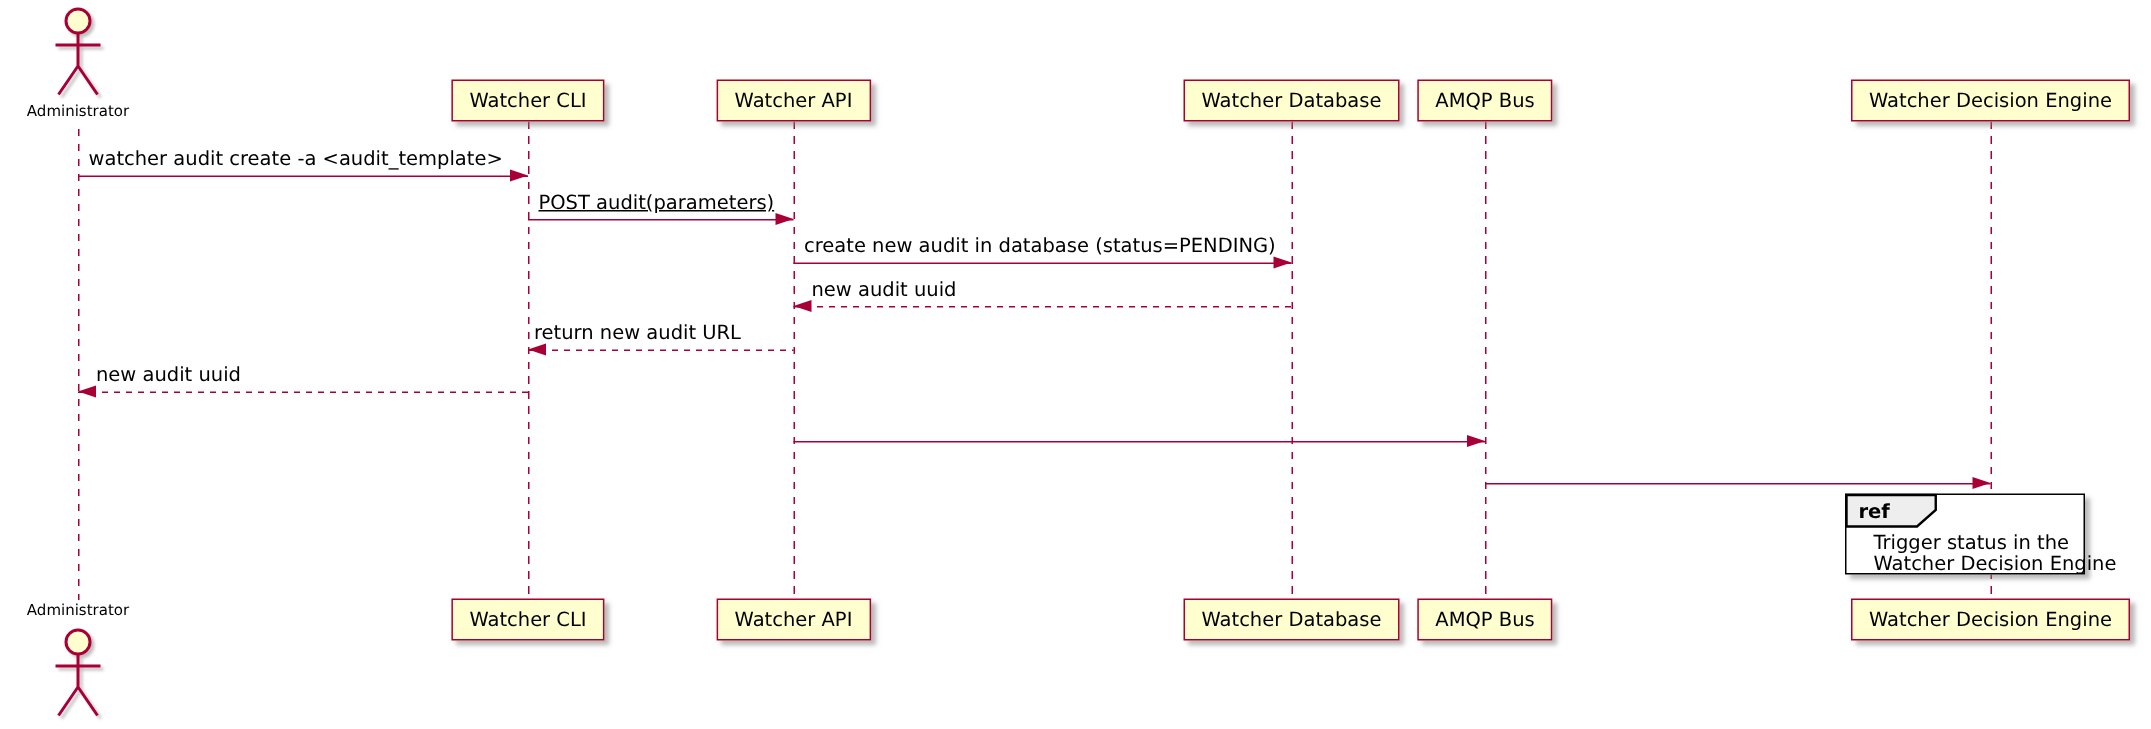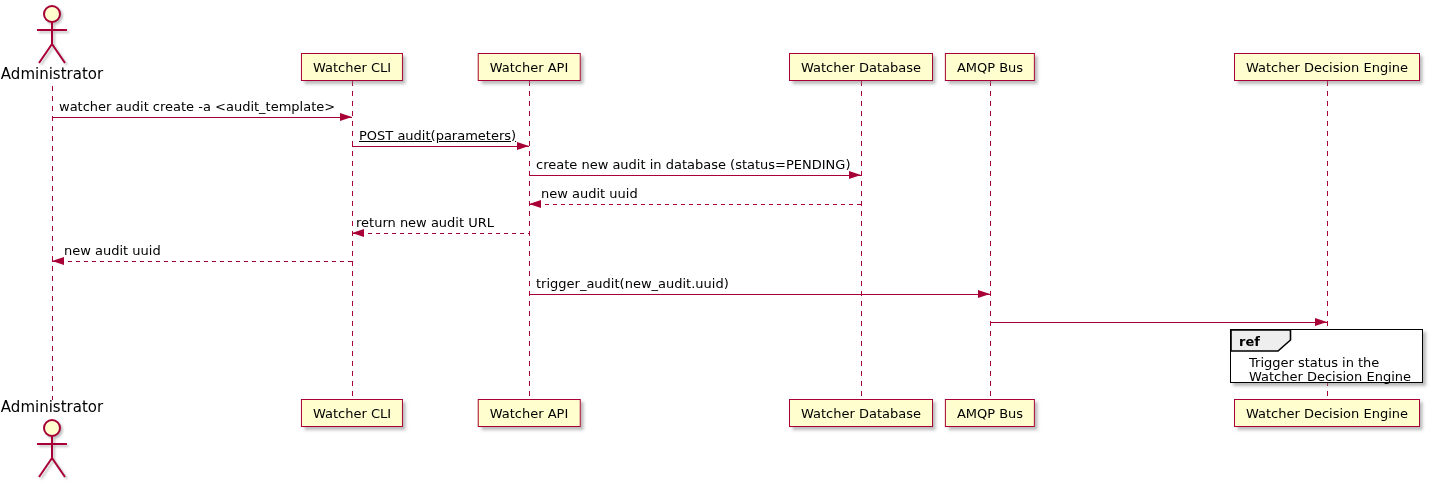--- a/index.html
+++ b/index.html
@@ -18,21 +18,21 @@
   .arrowhead{position:absolute;width:0;height:0;border-top:4.5px solid transparent;border-bottom:4.5px solid transparent;}
   .arrowhead.right{border-left:12px solid #A80036;}
   .arrowhead.left{border-right:12px solid #A80036;}
   .msg-label{position:absolute;font-size:13px;line-height:15px;white-space:nowrap;color:#000;}
   .pbox{
     position:absolute;transform:translateX(-50%);background:#FEFECE;border:1.6px solid #A80036;
     height:28px;box-sizing:border-box;display:flex;align-items:center;padding:0 11px;
     font-size:13px;white-space:nowrap;z-index:3;box-shadow:3px 3px 3px rgba(130,130,130,0.55);
   }
   .actor-figure{position:absolute;width:40px;height:64px;z-index:3;filter:drop-shadow(2.5px 2.5px 1px rgba(130,130,130,0.5));}
-  .actor-label{position:absolute;transform:translateX(-50%);font-size:15px;line-height:15px;white-space:nowrap;z-index:3;text-align:right;}
+  .actor-label{position:absolute;transform:translateX(-50%);font-size:10px;line-height:15px;white-space:nowrap;z-index:3;text-align:right;}
   .refbox{
     position:absolute;background:#ffffff;border:1.8px solid #000;box-sizing:border-box;z-index:4;
     box-shadow:3px 3px 3px rgba(130,130,130,0.55);
   }
   .ref-head{position:absolute;top:-1px;left:-1px;}
   .ref-line{position:absolute;left:18px;font-size:13px;line-height:14px;white-space:nowrap;}
 </style>
 </head>
 <body>
 
@@ -69,21 +69,20 @@
       <div class="msg-label" style="left: 356px; top: 215px;">return new audit URL</div>
     </div>
     <div class="message">
       <div class="msg-line dashed" style="left: 52px; top: 261px; width: 300px;"></div>
       <div class="arrowhead left" style="left: 52px; top: 257px;"></div>
       <div class="msg-label" style="left: 64px; top: 243px;">new audit uuid</div>
     </div>
     <div class="message">
       <div class="msg-line solid" style="left: 529px; top: 294px; width: 461px;"></div>
       <div class="arrowhead right" style="left: 978px; top: 290px;"></div>
-      <div class="msg-label" style="left: 536px; top: 276px;">trigger_audit(new_audit.uuid)</div>
     </div>
     <div class="message">
       <div class="msg-line solid" style="left: 990px; top: 322px; width: 337px;"></div>
       <div class="arrowhead right" style="left: 1315px; top: 318px;"></div>
     </div>
     <div class="actor-figure" style="left: 32px; top: 3px;"><svg viewBox="0 0 40 64" width="40" height="64">
         <circle cx="20" cy="11" r="8" fill="#FEFECE" stroke="#A80036" stroke-width="2"></circle>
         <path d="M20 19 V41 M5 27 H35 M20 41 L7 60 M20 41 L33 60" fill="none" stroke="#A80036" stroke-width="2"></path>
       </svg></div>
     <div class="actor-label" style="left: 52px; top: 67px;">Administrator</div>
@@ -95,21 +94,21 @@
     <div class="pbox" style="left: 352px; top: 53px;">Watcher CLI</div>
     <div class="pbox" style="left: 352px; top: 399px;">Watcher CLI</div>
     <div class="pbox" style="left: 529px; top: 53px;">Watcher API</div>
     <div class="pbox" style="left: 529px; top: 399px;">Watcher API</div>
     <div class="pbox" style="left: 861px; top: 53px;">Watcher Database</div>
     <div class="pbox" style="left: 861px; top: 399px;">Watcher Database</div>
     <div class="pbox" style="left: 990px; top: 53px;">AMQP Bus</div>
     <div class="pbox" style="left: 990px; top: 399px;">AMQP Bus</div>
     <div class="pbox" style="left: 1327px; top: 53px;">Watcher Decision Engine</div>
     <div class="pbox" style="left: 1327px; top: 399px;">Watcher Decision Engine</div>
-    <div class="refbox" style="left: 1230px; top: 329px; width: 193px; height: 54px;">
+    <div class="refbox" style="left: 1230px; top: 329px; width: 160px; height: 54px;">
       <div class="ref-head"><svg width="62" height="23" viewBox="0 0 62 23">
           <path d="M1,1 H60.5 V11 L48,22 H1 Z" fill="#EEEEEE" stroke="#000" stroke-width="1.6"></path>
           <text x="9" y="16.5" font-size="13" font-weight="bold" fill="#000">ref</text>
         </svg></div>
       <div class="ref-line" style="top: 26px;">Trigger status in the</div>
       <div class="ref-line" style="top: 40px;">Watcher Decision Engine</div>
     </div>
   </div>
 
 </body></html>

